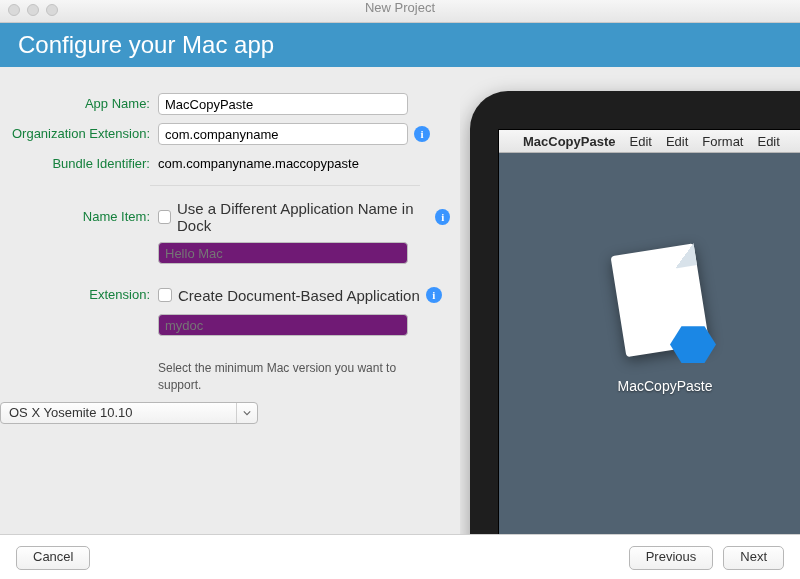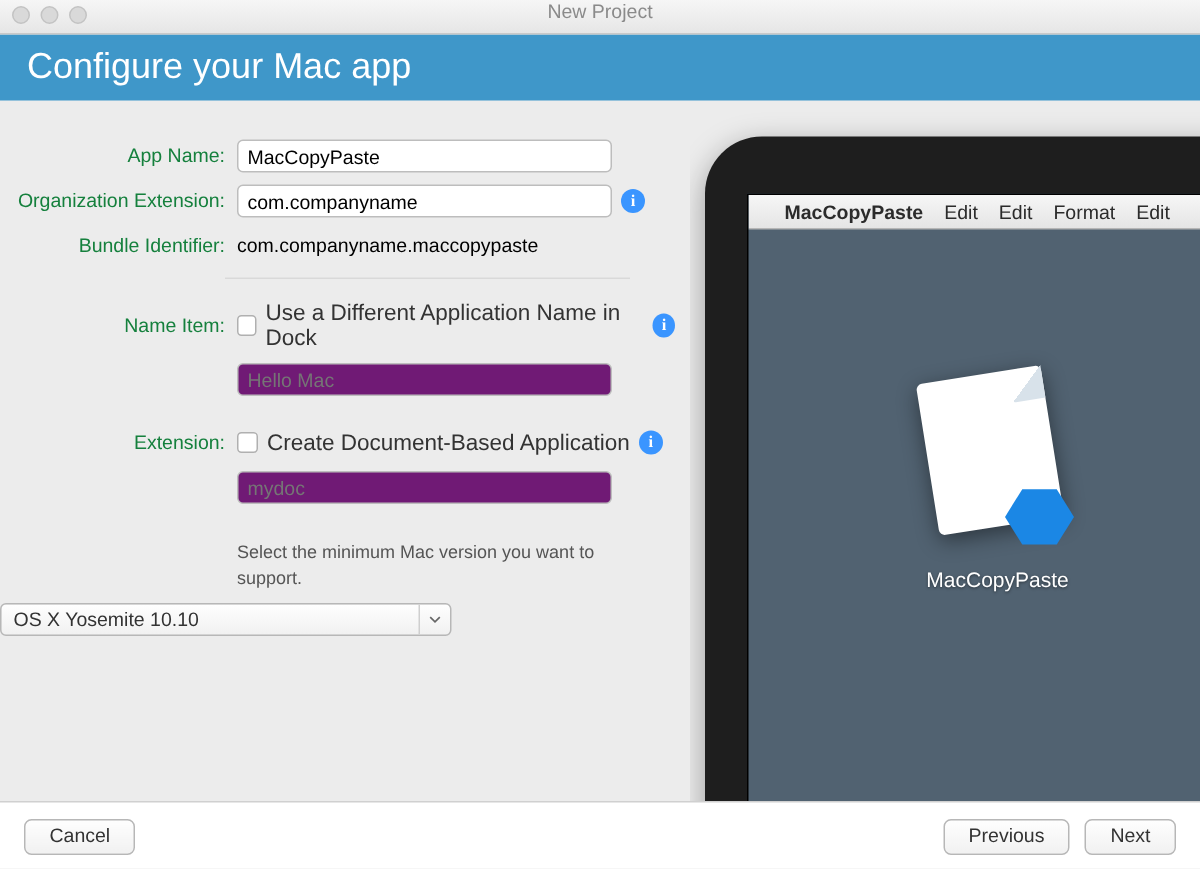--- a/index.html
+++ b/index.html
@@ -15,21 +15,21 @@
 .lbl{width:150px;text-align:right;padding-right:8px;font-size:13px;color:#15803d;line-height:22px}
 .ctrl{flex:1;display:flex;align-items:center;gap:6px}
 input[type=text]{height:22px;width:250px;border:1px solid #bdbdbd;border-radius:4px;padding:0 6px;font-size:13px;box-sizing:border-box;background:#fff}
 input[type=text].disabled{color:#b0b0b0;background:#701a75}
 .readonly{color:#000000;font-size:13px;height:22px;line-height:22px}
 .info{width:16px;height:16px;border-radius:50%;background:#3a95ff;color:#fff;font-size:11px;font-weight:700;display:flex;align-items:center;justify-content:center;font-family:Georgia,serif}
 .chk{width:14px;height:14px;border:1px solid #b0b0b0;border-radius:3px;background:#fff;box-sizing:border-box}
 .chklabel{font-size:15px;color:#333}
 .hr{border:none;border-top:1px solid #d9d9d9;margin:10px 0 14px 150px;width:270px}
 .helptext{font-size:12px;color:#555;width:260px;line-height:1.4}
-.select{display:flex;width:301px;height:22px;border:1px solid #b7b7b7;border-radius:4px;background:linear-gradient(#fefefe,#f1f1f1);box-sizing:border-box;overflow:hidden}
+.select{display:flex;width:258px;height:22px;border:1px solid #b7b7b7;border-radius:4px;background:linear-gradient(#fefefe,#f1f1f1);box-sizing:border-box;overflow:hidden}
 .select .sval{flex:1;padding:0 8px;line-height:20px;font-size:13px}
 .select .sar{width:20px;border-left:1px solid #cfcfcf;display:flex;align-items:center;justify-content:center}
 .select .sar svg{width:8px;height:8px}
 .preview{flex:1;position:relative;overflow:hidden}
 .ipad{position:absolute;left:10px;top:24px;right:-60px;bottom:-40px;background:#1e1e1e;border-radius:38px;padding:38px 28px 0 28px;box-sizing:border-box;box-shadow:0 6px 20px rgba(0,0,0,.35)}
 .ipad-inner{width:100%;height:100%;background:#516271;border:1px solid #000;box-sizing:border-box;position:relative;overflow:hidden}
 .menubar{height:22px;background:linear-gradient(#f6f6f6,#e5e5e5);border-bottom:1px solid #b6b6b6;display:flex;align-items:center;gap:14px;padding:0 10px;font-size:13px;color:#2b2b2b}
 .apple{font-size:15px;line-height:1}
 .mb-app{font-weight:700}
 .appicon{position:absolute;left:50%;top:45%;transform:translate(-50%,-55%);text-align:center}

